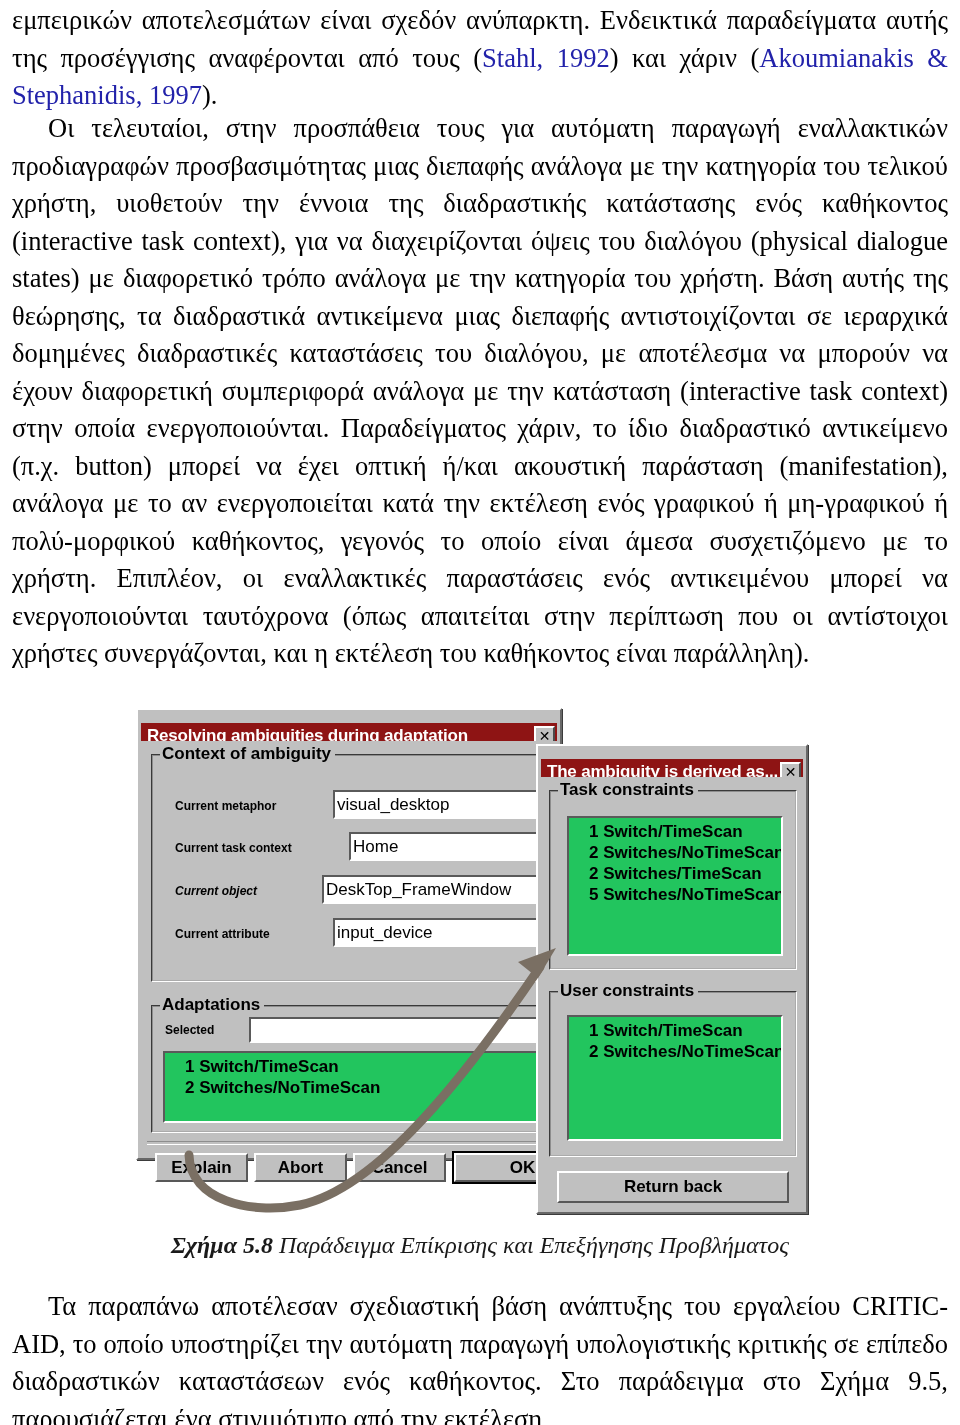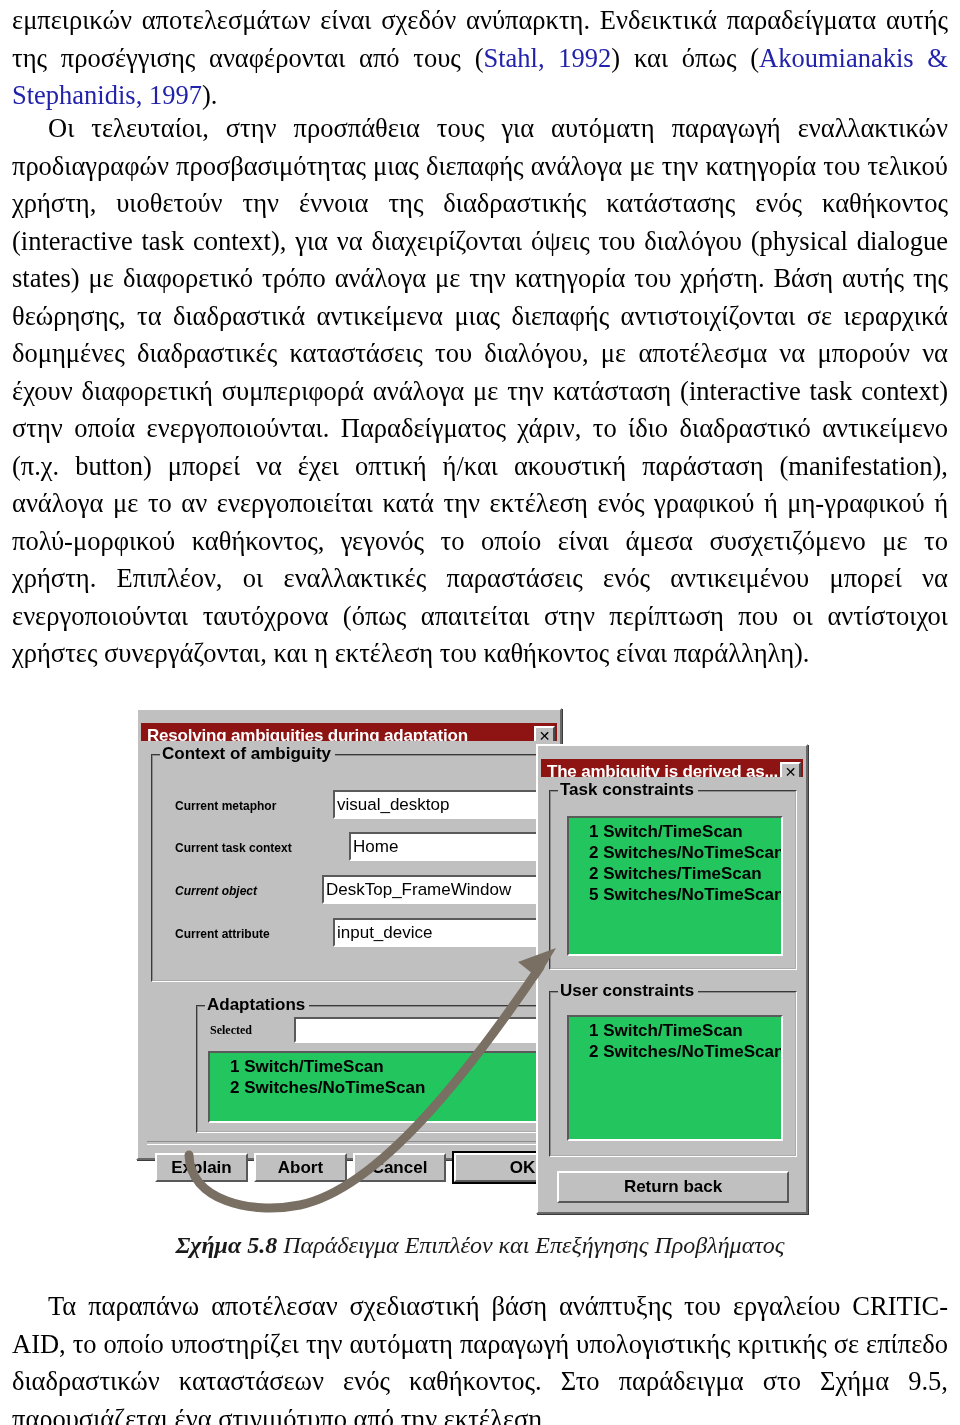--- a/index.html
+++ b/index.html
@@ -212,21 +212,21 @@
     left: 0; top: 0; width: 960px; height: 1425px;
     pointer-events: none;
     z-index: 5;
   }
 </style>
 </head>
 <body>
 
 <div class="page">
 
-  <div class="para top"><span>εμπειρικών αποτελεσμάτων είναι σχεδόν ανύπαρκτη. Ενδεικτικά παραδείγματα αυτής της προσέγγισης αναφέρονται από τους (</span><span class="ref">Stahl, 1992</span><span>) και όπως (</span><span class="ref">Akoumianakis &amp; Stephanidis, 1997</span><span>).</span></div>
+  <div class="para top"><span>εμπειρικών αποτελεσμάτων είναι σχεδόν ανύπαρκτη. Ενδεικτικά παραδείγματα αυτής της προσέγγισης αναφέρονται από τους (</span><span class="ref">Stahl, 1992</span><span>) και χάριν (</span><span class="ref">Akoumianakis &amp; Stephanidis, 1997</span><span>).</span></div>
 
   <div class="para mid">Οι τελευταίοι, στην προσπάθεια τους για αυτόματη παραγωγή εναλλακτικών προδιαγραφών προσβασιμότητας μιας διεπαφής ανάλογα με την κατηγορία του τελικού χρήστη, υιοθετούν την έννοια της διαδραστικής κατάστασης ενός καθήκοντος (interactive task context), για να διαχειρίζονται όψεις του διαλόγου (physical dialogue states) με διαφορετικό τρόπο ανάλογα με την κατηγορία του χρήστη. Βάση αυτής της θεώρησης, τα διαδραστικά αντικείμενα μιας διεπαφής αντιστοιχίζονται σε ιεραρχικά δομημένες διαδραστικές καταστάσεις του διαλόγου, με αποτέλεσμα να μπορούν να έχουν διαφορετική συμπεριφορά ανάλογα με την κατάσταση (interactive task context) στην οποία ενεργοποιούνται. Παραδείγματος χάριν, το ίδιο διαδραστικό αντικείμενο (π.χ. button) μπορεί να έχει οπτική ή/και ακουστική παράσταση (manifestation), ανάλογα με το αν ενεργοποιείται κατά την εκτέλεση ενός γραφικού ή μη-γραφικού ή πολύ-μορφικού καθήκοντος, γεγονός το οποίο είναι άμεσα συσχετιζόμενο με το χρήστη. Επιπλέον, οι εναλλακτικές παραστάσεις ενός αντικειμένου μπορεί να ενεργοποιούνται ταυτόχρονα (όπως απαιτείται στην περίπτωση που οι αντίστοιχοι χρήστες συνεργάζονται, και η εκτέλεση του καθήκοντος είναι παράλληλη).</div>
 
   <div class="figure"></div>
 
   <div class="win" id="win-resolve">
     <div class="titlebar">
       <div class="title">Resolving ambiguities during adaptation</div>
       <div class="closebtn">✕</div>
     </div>
@@ -241,24 +241,24 @@
         <div class="flabel" style="left:22px; top:85px;">Current task context</div>
         <div class="field" style="left:196px; top:76px; width:224px; height:29px;">Home</div>
 
         <div class="flabel" style="left:22px; top:128px;font-style:italic;">Current object</div>
         <div class="field" style="left:169px; top:119px; width:251px; height:29px;">DeskTop_FrameWindow</div>
 
         <div class="flabel" style="left:22px; top:171px;">Current attribute</div>
         <div class="field" style="left:180px; top:162px; width:240px; height:29px;">input_device</div>
       </div>
 
-      <div class="group" style="left:10px; top:264px; width:400px; height:128px;margin-left:45px;">
+      <div class="group" style="left:10px; top:264px; width:400px; height:128px;">
         <div class="glabel">Adaptations</div>
 
-        <div class="flabel" style="left:12px; top:16px;font-family:Liberation Serif, serif;">Selected</div>
+        <div class="flabel" style="left:12px; top:16px;">Selected</div>
         <div class="field" style="left:96px; top:10px; width:294px; height:26px;"></div>
 
         <div class="listbox" style="left:10px; top:44px; width:380px; height:72px;">
           <div class="li">1 Switch/TimeScan</div>
           <div class="li">2 Switches/NoTimeScan</div>
         </div>
       </div>
 
       <div class="sep" style="left:6px; top:400px; width:408px;"></div>
 
@@ -296,17 +296,17 @@
 
       <div class="btn" style="left:16px; top:394px; width:232px; height:32px;">Return back</div>
     </div>
   </div>
 
   <svg class="arrow-layer" viewBox="0 0 960 1425">
     <path d="M 189 1155 C 190 1200, 250 1215, 300 1205 C 380 1188, 470 1070, 540 967" fill="none" stroke="#7a6f63" stroke-width="9" stroke-linecap="round"></path>
     <polygon points="556,948 518,962 538,978" fill="#7a6f63"></polygon>
   </svg>
 
-  <div class="caption"><b>Σχήμα 5.8</b><span> Παράδειγμα Επιπλέον και Επεξήγησης Προβλήματος</span></div>
+  <div class="caption"><b>Σχήμα 5.8</b><span> Παράδειγμα Επίκρισης και Επεξήγησης Προβλήματος</span></div>
 
   <div class="para bot">Τα παραπάνω αποτέλεσαν σχεδιαστική βάση ανάπτυξης του εργαλείου CRITIC-AID, το οποίο υποστηρίζει την αυτόματη παραγωγή υπολογιστικής κριτικής σε επίπεδο διαδραστικών καταστάσεων ενός καθήκοντος. Στο παράδειγμα στο Σχήμα 9.5, παρουσιάζεται ένα στιγμιότυπο από την εκτέλεση</div>
 
 </div>
 
 </body></html>

